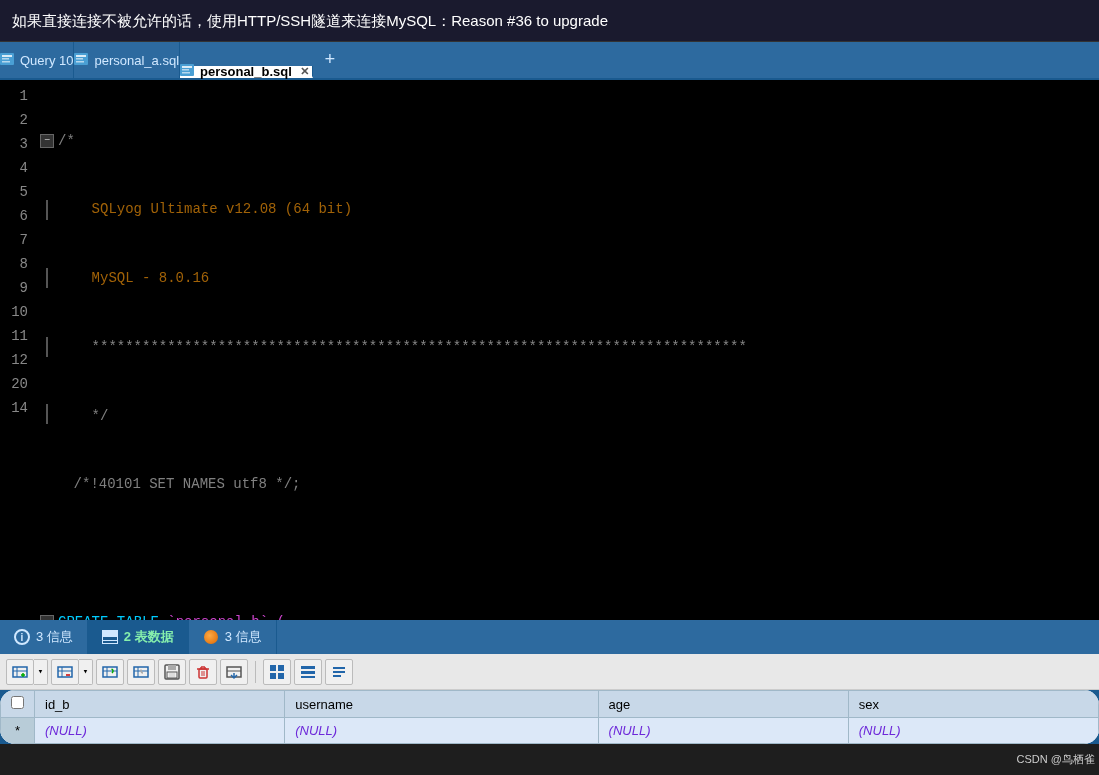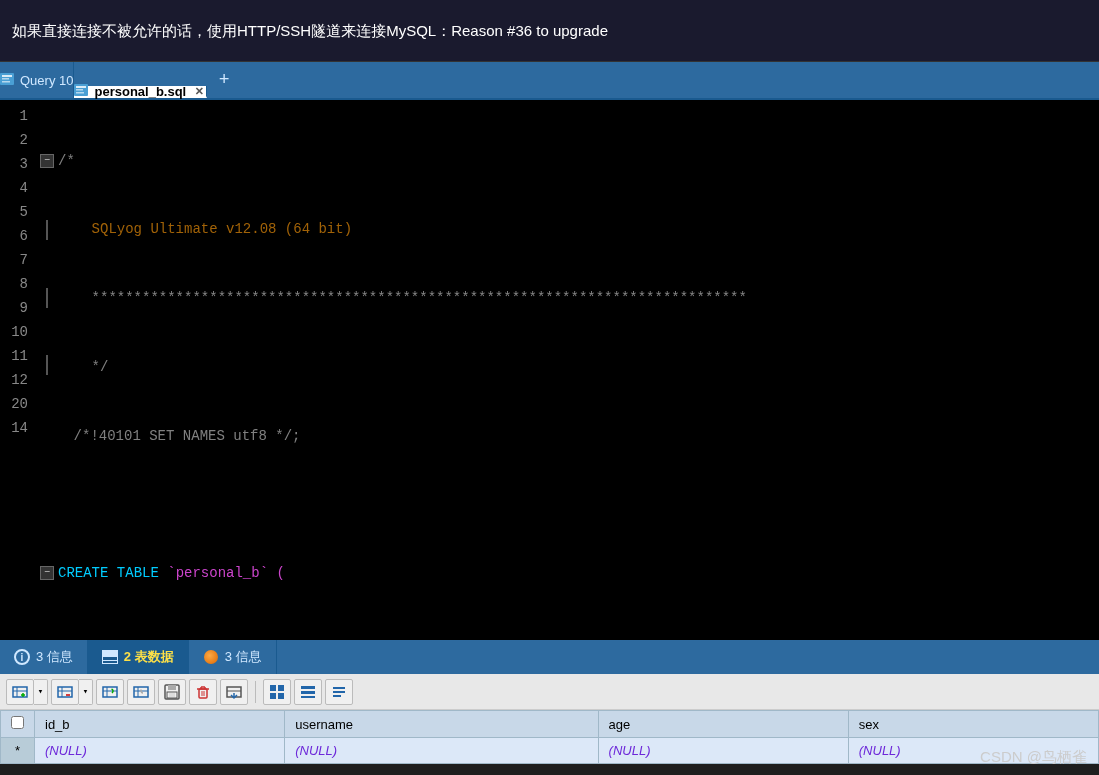--- a/index.html
+++ b/index.html
@@ -11,21 +11,21 @@
       overflow: hidden;
       display: flex;
       flex-direction: column;
     }
 
     
     .banner {
       background: #1a1a2e;
       color: #ffffff;
       font-size: 15px;
-      padding: 20px 12px;
+      padding: 10px 12px;
       font-family: Arial, sans-serif;
       line-height: 1.4;
       border-bottom: 1px solid #333;
     }
 
     
     .tab-bar {
       background: #2d6a9f;
       display: flex;
       align-items: stretch;
@@ -157,21 +157,21 @@
       font-family: Arial, sans-serif;
       font-size: 13px;
       color: #d0e8ff;
       cursor: pointer;
       gap: 6px;
       border-right: 1px solid #1a5a8f;
     }
 
     .bottom-tab.active {
       background: #1a5a8f;
-      color: #fde047;
+      color: #86efac;
       font-weight: bold;
     }
 
     .bottom-tab-icon {
       width: 16px;
       height: 16px;
       display: flex;
       align-items: center;
       justify-content: center;
     }
@@ -231,20 +231,21 @@
       height: 22px;
       background: #bbb;
       margin: 0 4px;
     }
 
     
     .table-area {
       background: #ffffff;
       flex: 1;
       overflow: auto;
+      border-radius: 15px;
     }
 
     table {
       border-collapse: collapse;
       width: 100%;
       font-family: Arial, sans-serif;
       font-size: 13px;
     }
 
     table thead tr {
@@ -279,22 +280,22 @@
       color: #000;
       font-style: normal;
       text-align: center;
       background: #b8ccd8;
     }
 
     
     .watermark {
       position: absolute;
       bottom: 8px;
-      right: 12px;
-      font-size: 15px;
+      right: 4px;
+      font-size: 11px;
       color: #cccccc;
       font-family: Arial, sans-serif;
     }
 
     
     .info-circle {
       width: 16px;
       height: 16px;
       border-radius: 50%;
       border: 2px solid #d0e8ff;
@@ -341,20 +342,31 @@
       <svg width="14" height="12" viewBox="0 0 14 12">
         <rect x="0" y="0" width="14" height="12" fill="#4a9fd4" rx="1"></rect>
         <rect x="2" y="2" width="10" height="2" fill="white" opacity="0.8"></rect>
         <rect x="2" y="5" width="7" height="1.5" fill="white" opacity="0.6"></rect>
         <rect x="2" y="8" width="8" height="1.5" fill="white" opacity="0.6"></rect>
       </svg>
     </span>
     <span>Query 10</span>
   </div>
 
+  <div class="tab">
+    <span>
+      <svg width="14" height="12" viewBox="0 0 14 12">
+        <rect x="0" y="0" width="14" height="12" fill="#4a9fd4" rx="1"></rect>
+        <rect x="2" y="2" width="10" height="2" fill="white" opacity="0.8"></rect>
+        <rect x="2" y="5" width="7" height="1.5" fill="white" opacity="0.6"></rect>
+        <rect x="2" y="8" width="8" height="1.5" fill="white" opacity="0.6"></rect>
+      </svg>
+    </span>
+    <span>personal_a.sql</span>
+  </div>
 
   <div class="tab active">
     <span>
       <svg width="14" height="12" viewBox="0 0 14 12">
         <rect x="0" y="0" width="14" height="12" fill="#4a9fd4" rx="1"></rect>
         <rect x="2" y="2" width="10" height="2" fill="white" opacity="0.8"></rect>
         <rect x="2" y="5" width="7" height="1.5" fill="white" opacity="0.6"></rect>
         <rect x="2" y="8" width="8" height="1.5" fill="white" opacity="0.6"></rect>
       </svg>
     </span>
@@ -379,20 +391,21 @@
       <div>9</div>
       <div>10</div>
       <div>11</div>
       <div>12</div>
       <div>20</div>
       <div>14</div>
     </div>
     <div class="code-content">
       <div class="code-line"><span style="display:inline-flex;align-items:center;margin-right:4px;width:14px;height:14px;background:#333;border:1px solid #666;color:#ccc;font-size:10px;justify-content:center;cursor:pointer;">−</span><span class="c-comment">/*</span></div>
       <div class="code-line"><span style="display:inline-block;width:2px;height:20px;background:#555;margin-left:6px;margin-right:10px;"></span><span class="c-comment-text">    SQLyog Ultimate v12.08 (64 bit)</span></div>
+      <div class="code-line"><span style="display:inline-block;width:2px;height:20px;background:#555;margin-left:6px;margin-right:10px;"></span><span class="c-comment-text">    MySQL - 8.0.16</span></div>
       <div class="code-line"><span style="display:inline-block;width:2px;height:20px;background:#555;margin-left:6px;margin-right:10px;"></span><span class="c-stars">    ******************************************************************************</span></div>
       <div class="code-line"><span style="display:inline-block;width:2px;height:20px;background:#555;margin-left:6px;margin-right:10px;margin-bottom:4px;"></span><span class="c-comment">    */</span></div>
       <div class="code-line"><span class="c-comment">    /*!40101 SET NAMES utf8 */;</span></div>
       <div class="code-line">&nbsp;</div>
       <div class="code-line"><span style="display:inline-flex;align-items:center;margin-right:4px;width:14px;height:14px;background:#333;border:1px solid #666;color:#ccc;font-size:10px;justify-content:center;cursor:pointer;">−</span><span class="c-keyword">CREATE</span><span class="c-plain">&nbsp;</span><span class="c-keyword">TABLE</span><span class="c-string">&nbsp;`personal_b`&nbsp;(</span></div>
       
       
       
       
       

